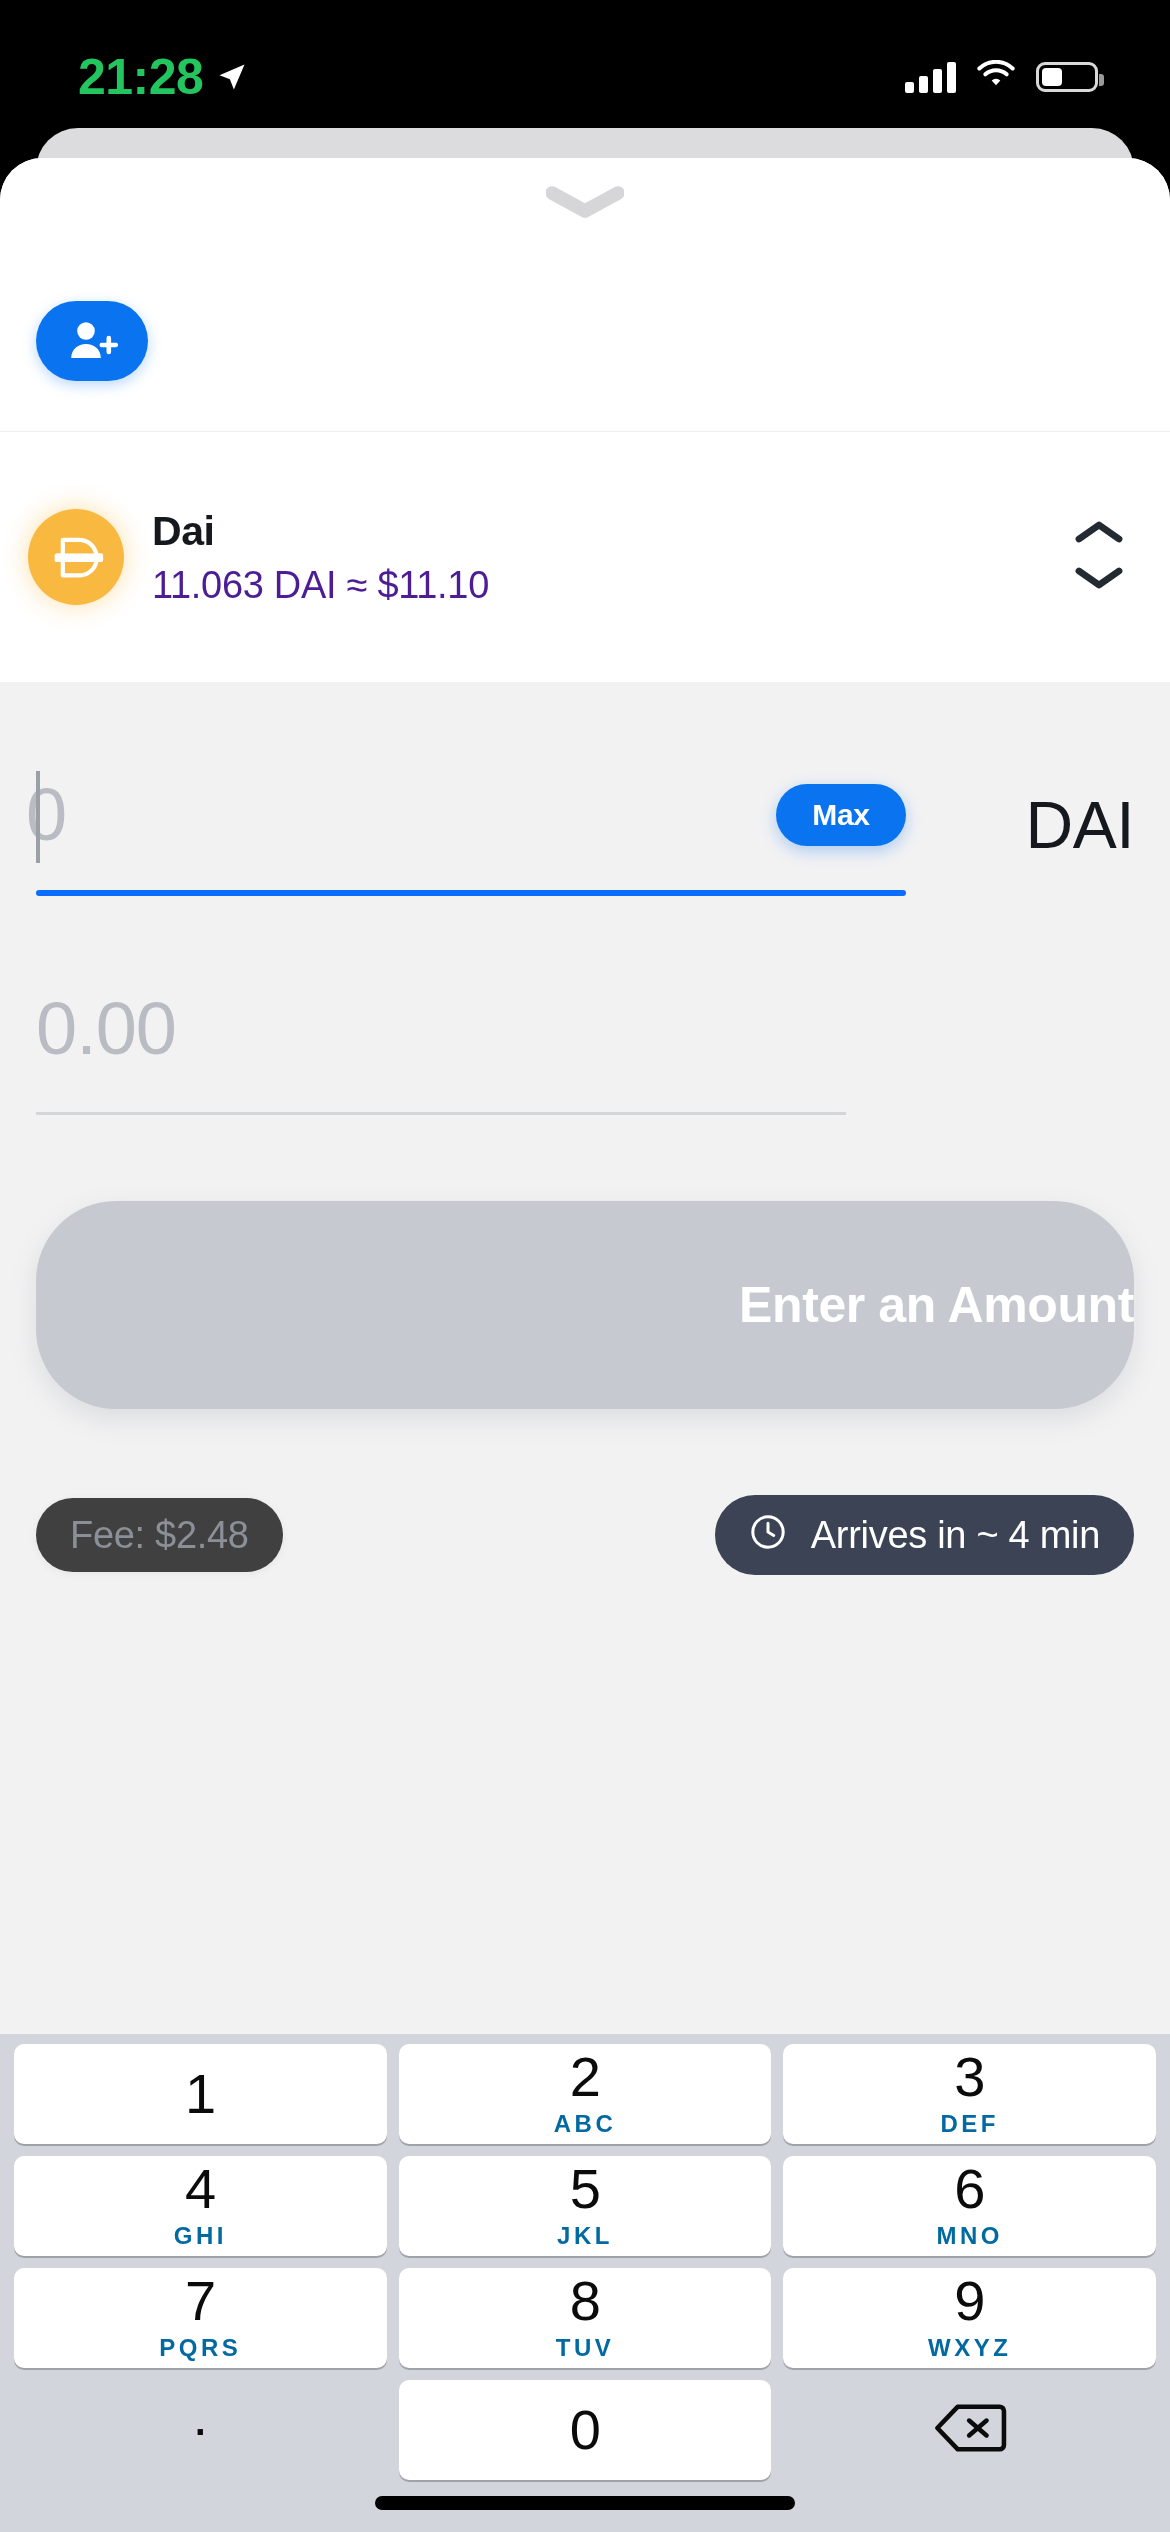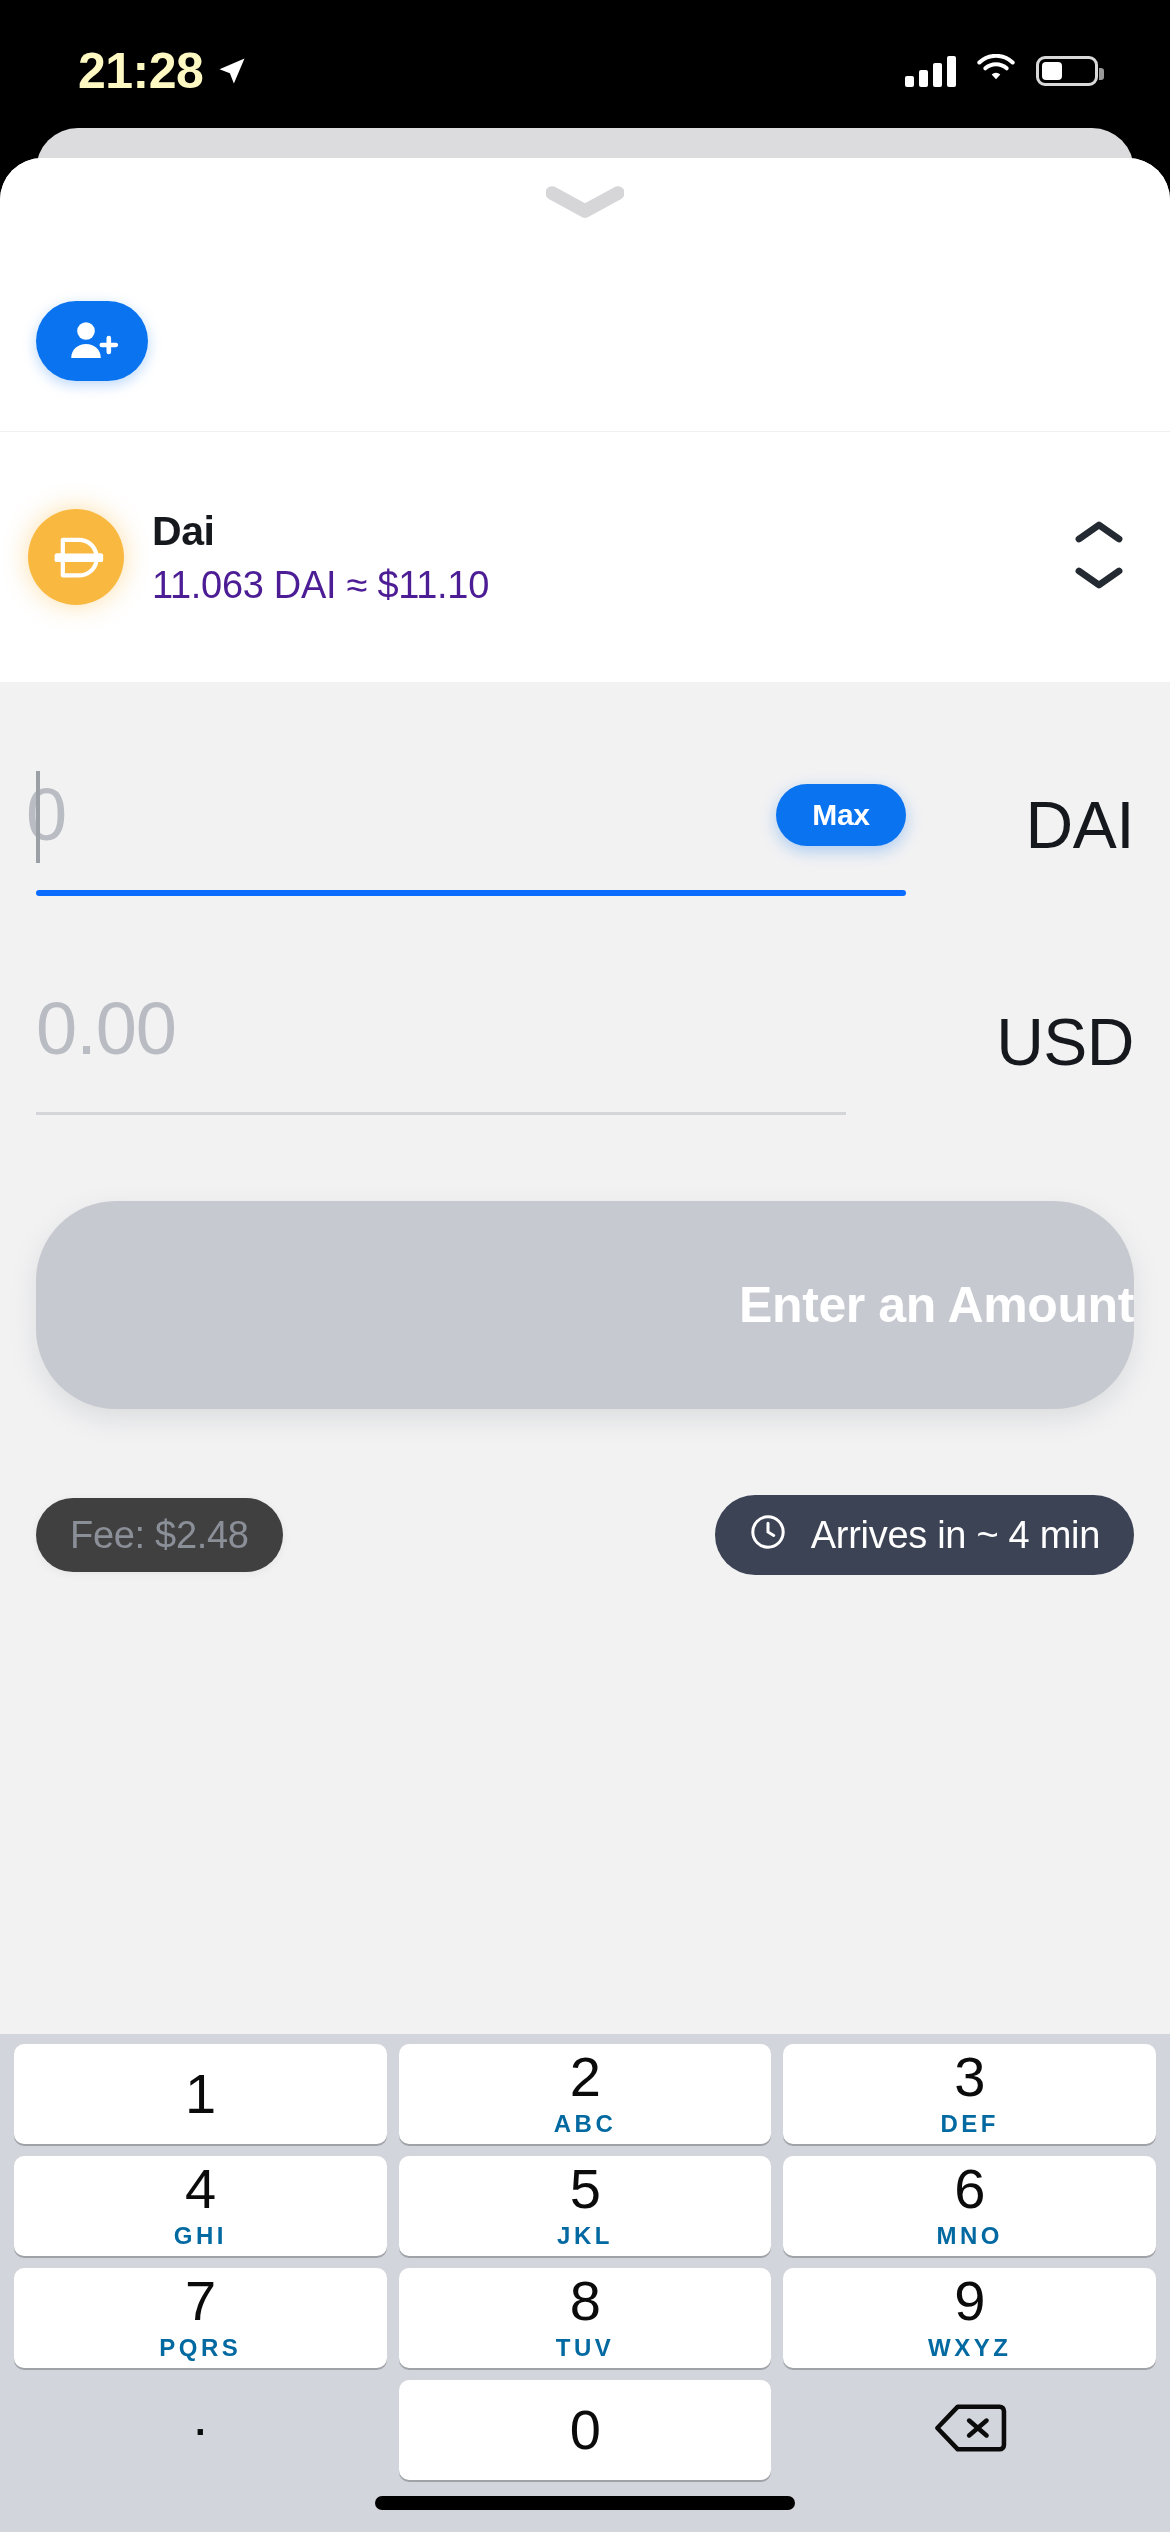--- a/index.html
+++ b/index.html
@@ -6,22 +6,22 @@
   html,body { width:1170px; height:2532px; }
   body {
     font-family:"Liberation Sans", sans-serif;
     background:#000;
     overflow:hidden;
     position:relative;
   }
 
   
   #status-bar {
-    position:absolute; top:2px; left:0; width:1170px; height:138px;
-    background:#000; color:#fef9c3;
+    position:absolute; top:8px; left:0; width:1170px; height:138px;
+    background:#000; color:#22c55e;
     display:flex; align-items:center; justify-content:space-between;
     padding:0 72px 0 78px;
   }
   #status-left { display:flex; align-items:center; gap:14px; }
   #status-time { font-size:50px; font-weight:600; letter-spacing:-0.5px; line-height:1; }
   .loc-arrow { width:30px; height:30px; display:block; }
   #status-right { display:flex; align-items:center; gap:20px; }
   .sig-bars { display:flex; align-items:flex-end; gap:5px; height:32px; }
   .sig-bars i { width:9px; background:#fff; border-radius:2px; display:block; }
   .sig-bars i:nth-child(1){height:11px}
@@ -254,21 +254,20 @@
       <div id="dai-cur" class="cur-label">DAI</div>
     </div>
 
     <div id="usd-row">
       <div id="usd-input-wrap">
         <div class="amt-line">
           <span class="amt-val placeholder">0.00</span>
         </div>
         <div id="usd-underline"></div>
       </div>
-      <div id="usd-cur" class="cur-label">USD</div>
     </div>
   </div>
 
   <div id="cta-btn">
     <span id="cta-label">Enter an Amount</span>
   </div>
 
   <div id="meta-row">
     <div id="fee-pill">Fee: $2.48</div>
     <div id="eta-pill">

